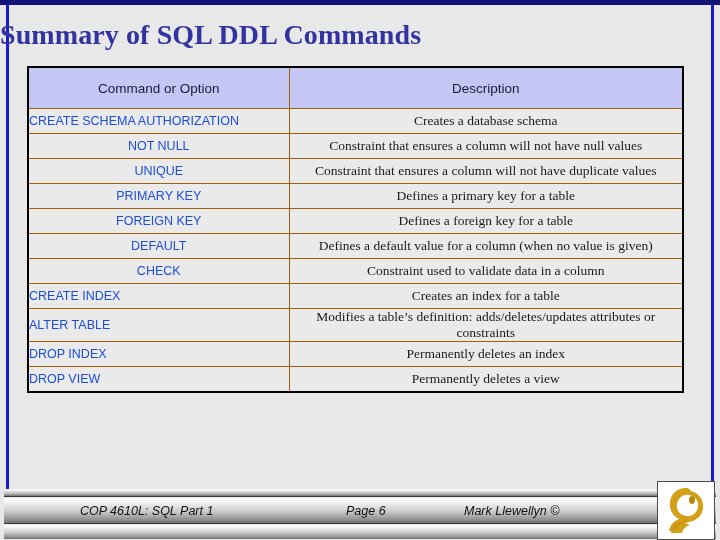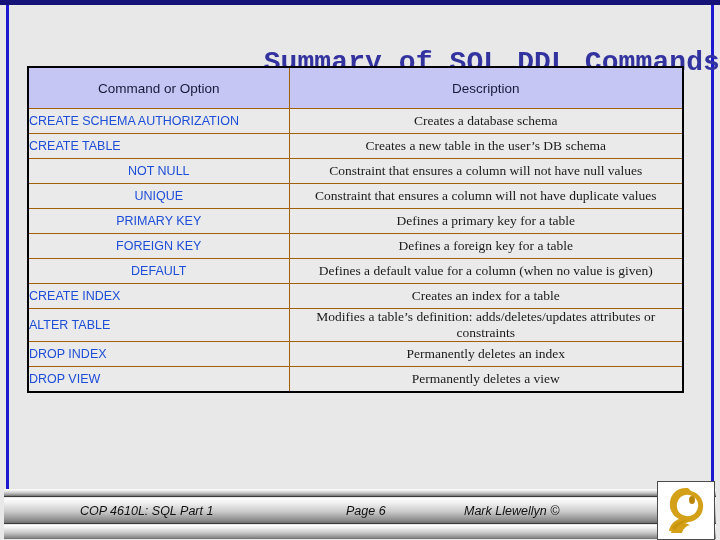--- a/index.html
+++ b/index.html
@@ -46,28 +46,27 @@
     left: 0px; top: 5px;
     width: 6px; height: 484px;
     background: #e8e8e8;
   }
 
   
   #title {
     position: absolute;
     left: 0; top: 19px;
     width: 720px;
-    text-align: right;
-    font-family: Liberation Mono, monospace;
+    text-align: left;
+    font-family: Liberation Serif, serif;
     font-size: 28px;
     font-weight: bold;
     color: #3333a0;
     letter-spacing: 0.1px;
     white-space: nowrap;
-    margin-top: 28px;
   }
 
   
   #ddl-table {
     position: absolute;
     left: 27px;
     top: 66px;
     width: 655px;
     border-collapse: collapse;
     table-layout: fixed;
@@ -193,42 +192,42 @@
         <th>Command or Option</th>
         <th>Description</th>
       </tr>
     </thead>
     <tbody id="ddl-body">
         <tr>
           <td class="cmd left">CREATE SCHEMA AUTHORIZATION</td>
           <td class="desc">Creates a database schema</td>
         </tr>
         <tr>
-          <td class="cmd left">CREATE TABLE</td>
-          <td class="desc">Creates a new table in the user’s DB schema</td>
-        </tr>
-        <tr>
           <td class="cmd center">NOT NULL</td>
           <td class="desc">Constraint that ensures a column will not have null values</td>
         </tr>
         <tr>
           <td class="cmd center">UNIQUE</td>
           <td class="desc">Constraint that ensures a column will not have duplicate values</td>
         </tr>
         <tr>
           <td class="cmd center">PRIMARY KEY</td>
           <td class="desc">Defines a primary key for a table</td>
         </tr>
         <tr>
           <td class="cmd center">FOREIGN KEY</td>
           <td class="desc">Defines a foreign key for a table</td>
         </tr>
         <tr>
           <td class="cmd center">DEFAULT</td>
           <td class="desc">Defines a default value for a column (when no value is given)</td>
+        </tr>
+        <tr>
+          <td class="cmd center">CHECK</td>
+          <td class="desc">Constraint used to validate data in a column</td>
         </tr>
         <tr>
           <td class="cmd left">CREATE INDEX</td>
           <td class="desc">Creates an index for a table</td>
         </tr>
         <tr class="tall">
           <td class="cmd left">ALTER TABLE</td>
           <td class="desc">Modifies a table’s definition: adds/deletes/updates attributes or constraints</td>
         </tr>
         <tr>

